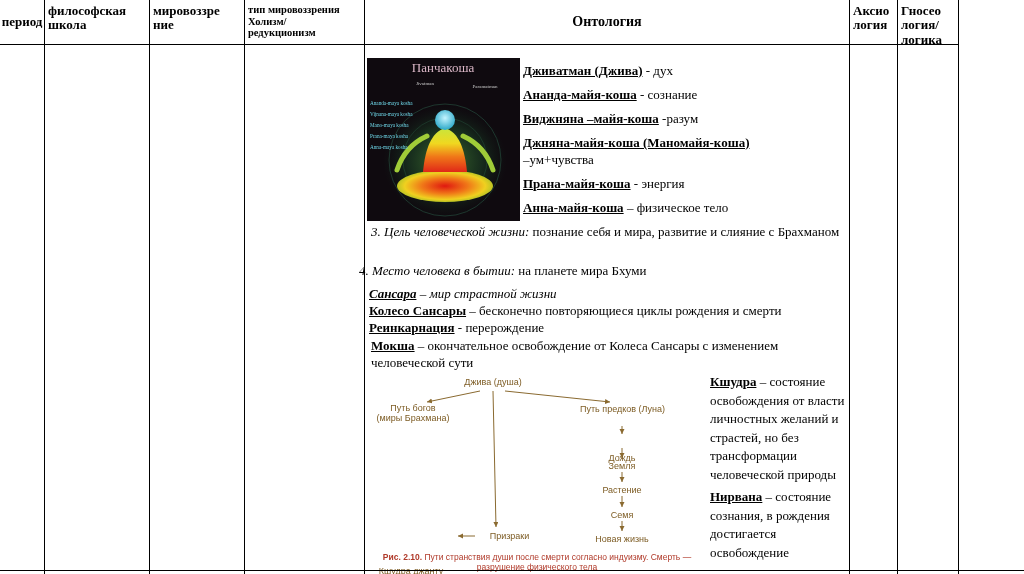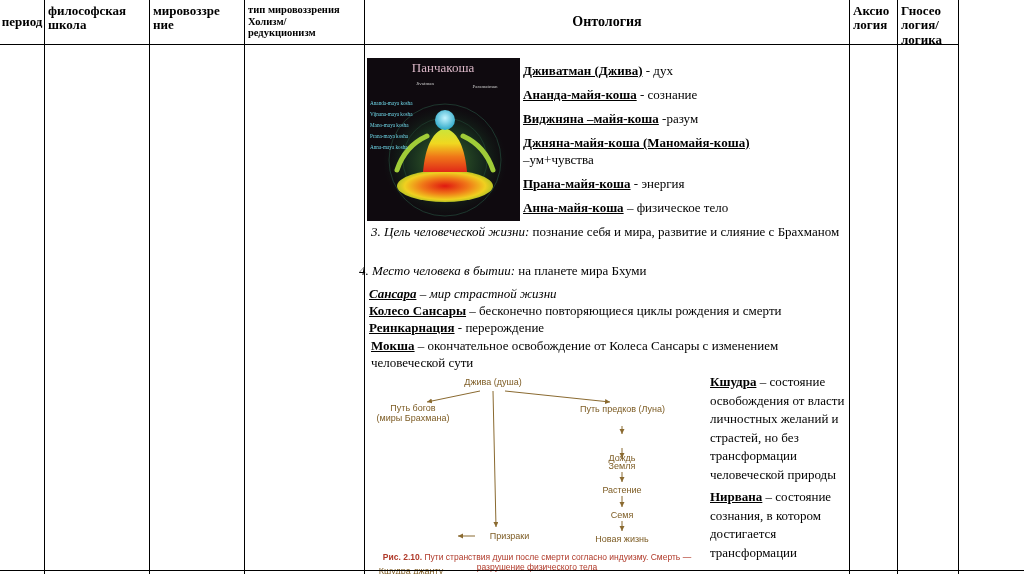--- a/index.html
+++ b/index.html
@@ -186,21 +186,21 @@
         <div class="dnode d-seed">Семя</div>
         <div class="dnode d-newlife">Новая жизнь</div>
         <div class="dnode d-parasites">Кшудра джанту
 (паразиты)</div>
         <div class="dnode d-ghosts">Призраки</div>
         <div class="d-caption"><span class="cap-label">Рис. 2.10.</span><span> Пути странствия души после смерти согласно индуизму. Смерть — разрушение физического тела</span></div>
       </div>
 
       <div class="right-terms">
         <div class="right-term"><span class="term">Кшудра</span><span> – состояние освобождения от власти личностных желаний и страстей, но без трансформации человеческой природы</span></div>
-        <div class="right-term"><span class="term">Нирвана</span><span> – состояние сознания, в котором достигается трансформации</span></div>
+        <div class="right-term"><span class="term">Нирвана</span><span> – состояние сознания, в рождения достигается освобождение</span></div>
       </div>
 
     </div>
   </div>
 
   <div class="col c7">
     <div class="col-header hleft">Аксио
 логия</div>
   </div>
 

